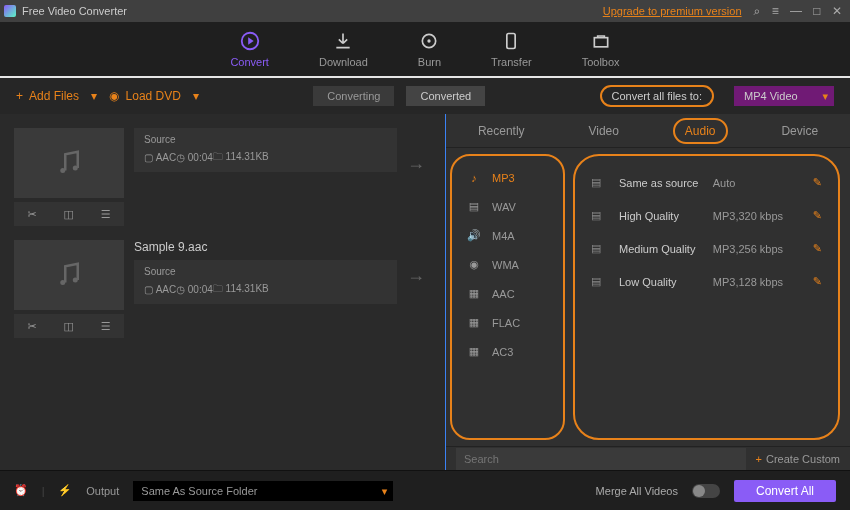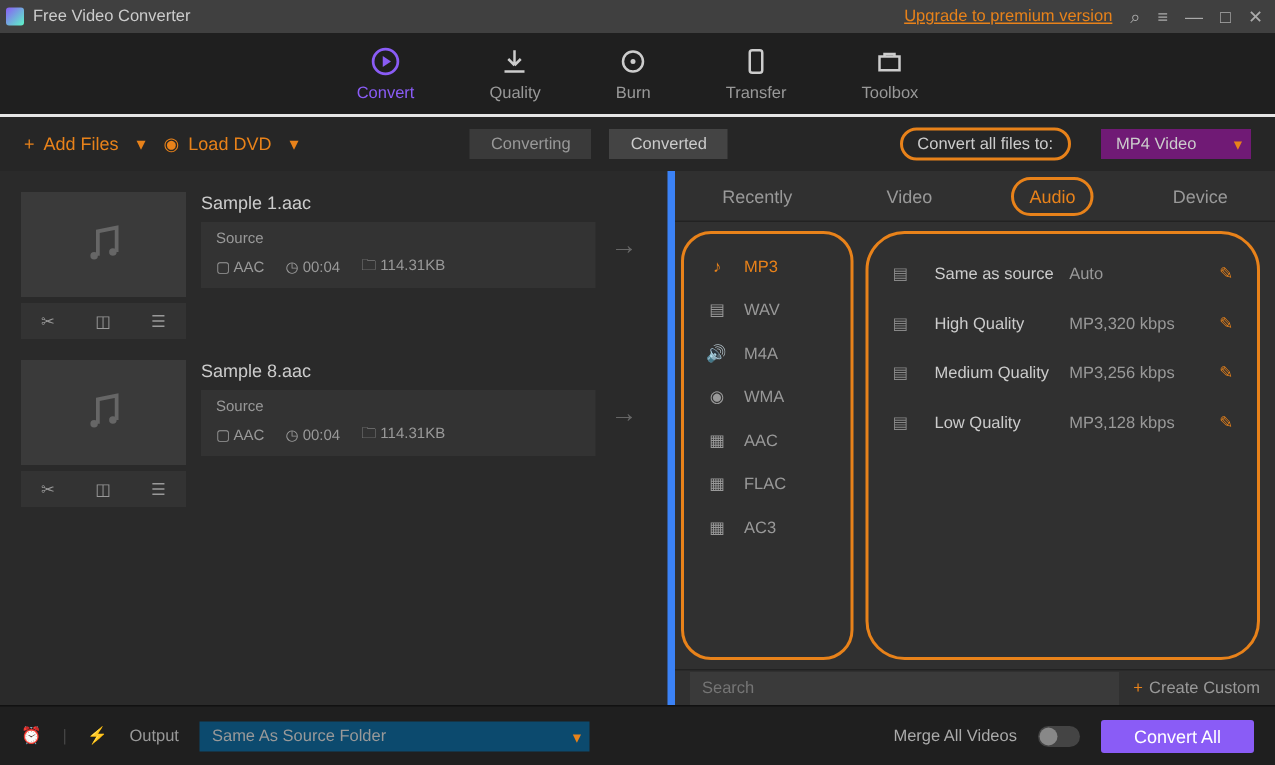--- a/index.html
+++ b/index.html
@@ -21,45 +21,45 @@
 .convert-all { border:2px solid #e8821a; border-radius:16px; padding:3px 10px; font-size:11px; color:#ccc; }
 .format-sel { background:#701a75; color:#ccc; padding:4px 20px 4px 10px; margin-left:8px; min-width:100px; position:relative; cursor:pointer; font-size:11px; }
 .format-sel::after { content:"▾"; position:absolute; right:6px; color:#e8821a; }
 .main { display:flex; height:calc(100% - 22px - 56px - 36px - 40px); }
 .left { flex:1; padding:8px 0; overflow:hidden; }
 .file-row { display:flex; gap:10px; padding:6px 14px; align-items:flex-start; }
 .thumb { width:110px; height:70px; background:#3a3a3a; display:flex; align-items:center; justify-content:center; color:#666; }
 .fileinfo { flex:1; }
 .filename { color:#ccc; font-size:12px; margin-bottom:6px; }
 .source-box { background:#333; padding:6px 10px; font-size:10px; color:#999; }
-.source-meta { display:flex; gap:14px; margin-top:4px; align-items:center; }
+.source-meta { display:flex; margin-top:4px; align-items:center; }
 .thumb-tools { width:110px; height:24px; background:#333; display:flex; align-items:center; justify-content:space-around; margin:-2px 0 8px 14px; color:#999; }
 .thumb-tools span { cursor:pointer; font-size:11px; }
 .arrow { color:#666; font-size:18px; align-self:center; margin-right:6px; }
-.panel { width:405px; background:#303030; display:flex; flex-direction:column; border-left:5px solid #3b82f6; }
+.panel { width:405px; background:#303030; display:flex; flex-direction:column; border-left:1px solid #3b82f6; }
 .panel-tabs { display:flex; height:34px; align-items:center; justify-content:space-around; border-bottom:1px solid #222; }
 .ptab { color:#999; cursor:pointer; font-size:12px; padding:4px 10px; }
 .ptab.active { border:2px solid #e8821a; border-radius:14px; color:#e8821a; }
 .panel-body { flex:1; display:flex; overflow:hidden; position:relative; }
 .fmt-col { width:115px; border:2px solid #e8821a; border-radius:20px; margin:6px 4px; padding:8px 0; overflow:hidden; }
 .fmt-item { display:flex; align-items:center; gap:10px; padding:8px 14px; color:#999; cursor:pointer; font-size:11px; }
 .fmt-item.active { color:#e8821a; }
 .fmt-icon { width:16px; text-align:center; }
 .quality-col { flex:1; border:2px solid #e8821a; border-radius:26px; margin:6px 10px 6px 4px; padding:10px 0; }
 .q-row { display:flex; align-items:center; padding:10px 16px; gap:10px; color:#ccc; font-size:11px; cursor:pointer; }
 .q-row .q-icon { width:18px; color:#888; }
 .q-row .q-name { flex:1; }
 .q-row .q-spec { width:90px; color:#999; }
 .q-row .q-edit { color:#e8821a; cursor:pointer; }
 .panel-foot { height:24px; display:flex; align-items:center; padding:0 10px; gap:10px; border-top:1px solid #222; }
 .search { flex:1; background:#3a3a3a; border:none; color:#999; padding:5px 8px; font-size:11px; }
 .create-custom { color:#999; font-size:11px; cursor:pointer; display:flex; align-items:center; gap:4px; }
 .bottom { height:40px; background:#1f1f1f; display:flex; align-items:center; padding:0 14px; gap:14px; font-size:11px; border-top:1px solid #111; }
 .bottom .olabel { color:#999; }
-.output-sel { flex:0 0 260px; background:#0c4a6e; color:#999; padding:4px 8px; position:relative; }
+.output-sel { flex:0 0 260px; background:#000000; color:#999; padding:4px 8px; position:relative; }
 .output-sel::after { content:"▾"; position:absolute; right:6px; color:#e8821a; }
 .bottom-spacer { flex:1; }
 .toggle { width:28px; height:14px; background:#444; border-radius:7px; position:relative; cursor:pointer; }
 .toggle::after { content:""; width:12px; height:12px; background:#888; border-radius:50%; position:absolute; top:1px; left:1px; }
 .convert-btn { background:#8a5cf6; color:#fff; border:none; padding:4px 22px; cursor:pointer; font-size:12px; border-radius:2px; }
 svg { display:block; }
 </style>
 </head>
 <body>
 
@@ -85,21 +85,21 @@
         </svg>
       </div>
     <span>Convert</span>
   </div>
   <div class="navitem">
     <div class="navicon">
         <svg width="20" height="20" viewBox="0 0 24 24">
           <path d="M12 3v12m0 0l-5-5m5 5l5-5M4 20h16" stroke="#ccc" stroke-width="2" fill="none"></path>
         </svg>
       </div>
-    <span>Quality</span>
+    <span>Download</span>
   </div>
   <div class="navitem">
     <div class="navicon">
         <svg width="20" height="20" viewBox="0 0 24 24">
           <circle cx="12" cy="12" r="8" fill="none" stroke="#ccc" stroke-width="2"></circle>
           <circle cx="12" cy="12" r="2" fill="#ccc"></circle>
         </svg>
       </div>
     <span>Burn</span>
   </div>
@@ -145,21 +145,20 @@
   <div class="left">
     <div class="file-row">
       <div class="thumb">
           <svg width="30" height="30" viewBox="0 0 24 24">
             <path d="M9 18V5l10-2v13" stroke="#666" stroke-width="2" fill="none"></path>
             <circle cx="7" cy="18" r="2" fill="#666"></circle>
             <circle cx="17" cy="16" r="2" fill="#666"></circle>
           </svg>
         </div>
       <div class="fileinfo">
-        <div class="filename">Sample 1.aac</div>
         <div class="source-box">
           <div>Source</div>
           <div class="source-meta">
             <span>▢ <span>AAC</span></span>
             <span>◷ <span>00:04</span></span>
             <span>🗀 <span>114.31KB</span></span>
           </div>
         </div>
       </div>
       <div class="arrow">→</div>
@@ -171,21 +170,21 @@
     </div>
     <div class="file-row">
       <div class="thumb">
           <svg width="30" height="30" viewBox="0 0 24 24">
             <path d="M9 18V5l10-2v13" stroke="#666" stroke-width="2" fill="none"></path>
             <circle cx="7" cy="18" r="2" fill="#666"></circle>
             <circle cx="17" cy="16" r="2" fill="#666"></circle>
           </svg>
         </div>
       <div class="fileinfo">
-        <div class="filename">Sample 8.aac</div>
+        <div class="filename">Sample 9.aac</div>
         <div class="source-box">
           <div>Source</div>
           <div class="source-meta">
             <span>▢ <span>AAC</span></span>
             <span>◷ <span>00:04</span></span>
             <span>🗀 <span>114.31KB</span></span>
           </div>
         </div>
       </div>
       <div class="arrow">→</div>

